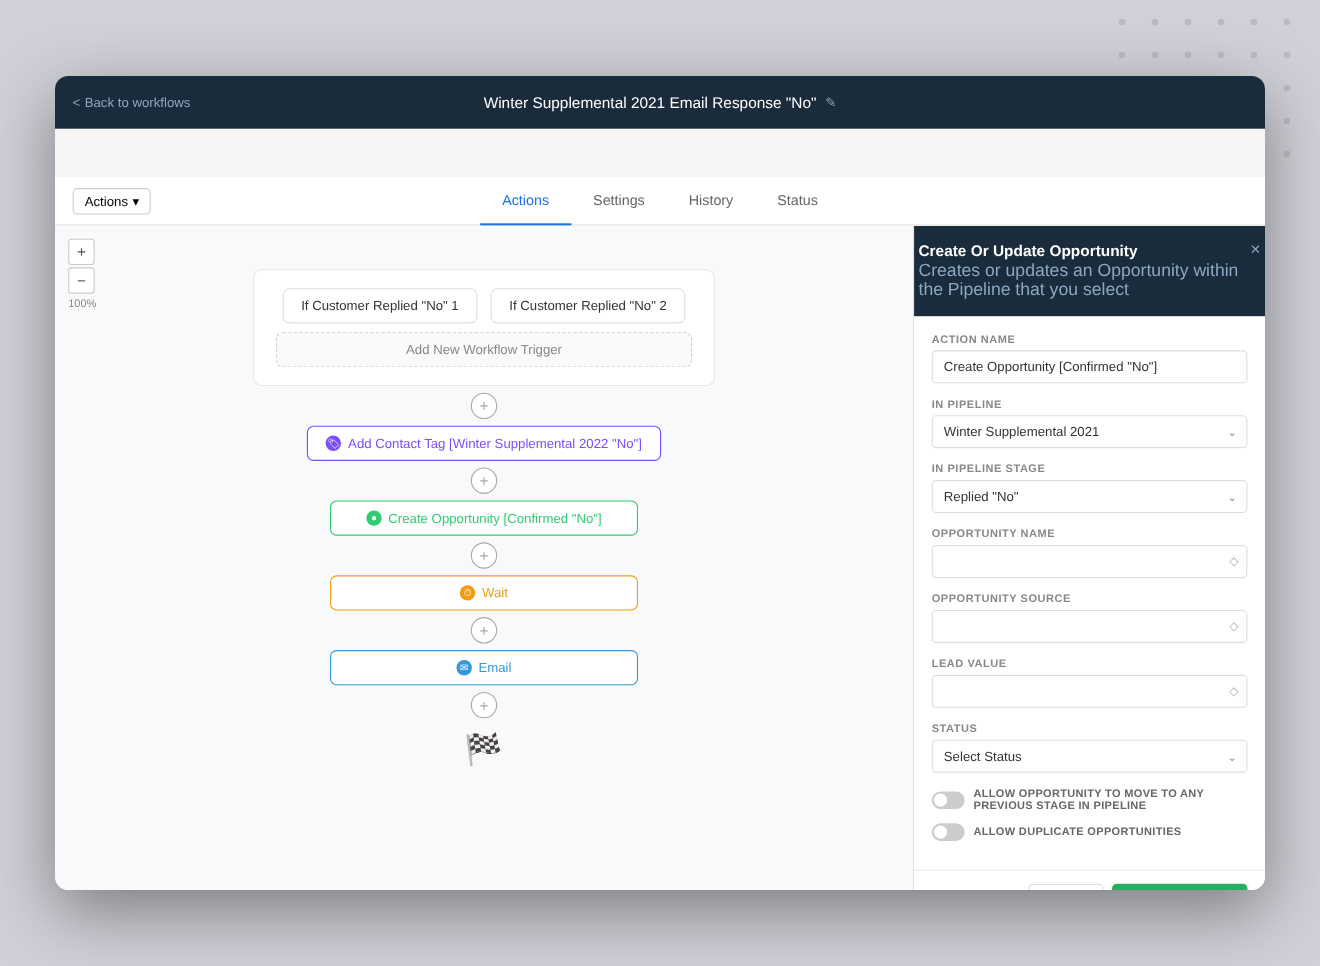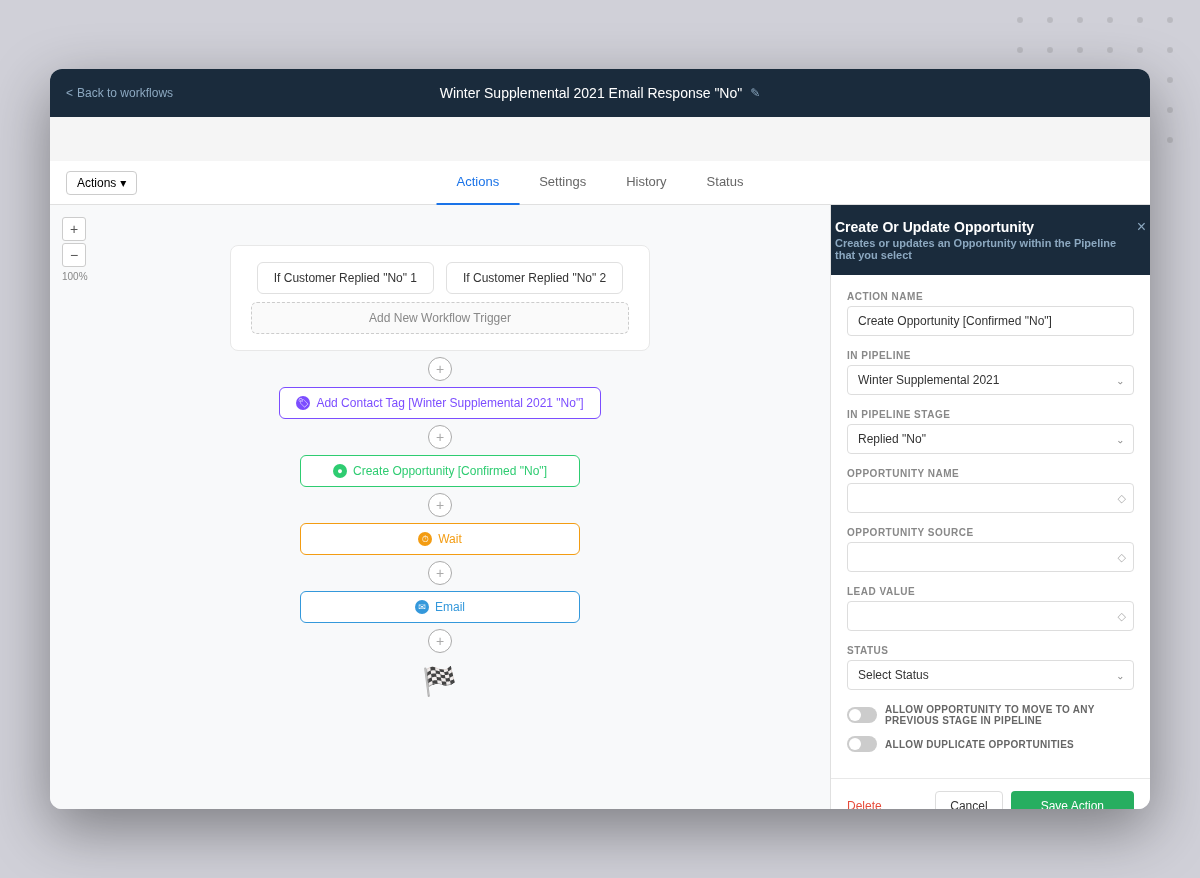--- a/index.html
+++ b/index.html
@@ -286,23 +286,22 @@
       align-items: flex-start;
       justify-content: space-between;
     }
     .panel-title {
       color: #fff;
       font-size: 14px;
       font-weight: 600;
     }
     .panel-subtitle {
       color: #8ca8c0;
-      font-size: 11px;
+      font-size: 16px;
       margin-top: 2px;
-      font-weight: bold;
     }
     .close-btn {
       color: #8ca8c0;
       font-size: 16px;
       cursor: pointer;
       background: none;
       border: none;
       line-height: 1;
     }
 
@@ -531,21 +530,21 @@
             <div class="trigger-box">If Customer Replied "No" 1</div>
             <div class="trigger-box">If Customer Replied "No" 2</div>
           </div>
           <div class="add-trigger-btn">Add New Workflow Trigger</div>
         </div>
 
         <div class="connector">+</div>
 
         <div class="action-node tag">
           <span class="node-icon tag">🏷</span>
-          <span>Add Contact Tag [Winter Supplemental 2021 "No"]</span>
+          <span>Add Contact Tag [Winter Supplemental 2022 "No"]</span>
         </div>
 
         <div class="connector">+</div>
 
         <div class="action-node opportunity">
           <span class="node-icon opportunity">●</span>
           <span>Create Opportunity [Confirmed "No"]</span>
         </div>
 
         <div class="connector">+</div>

